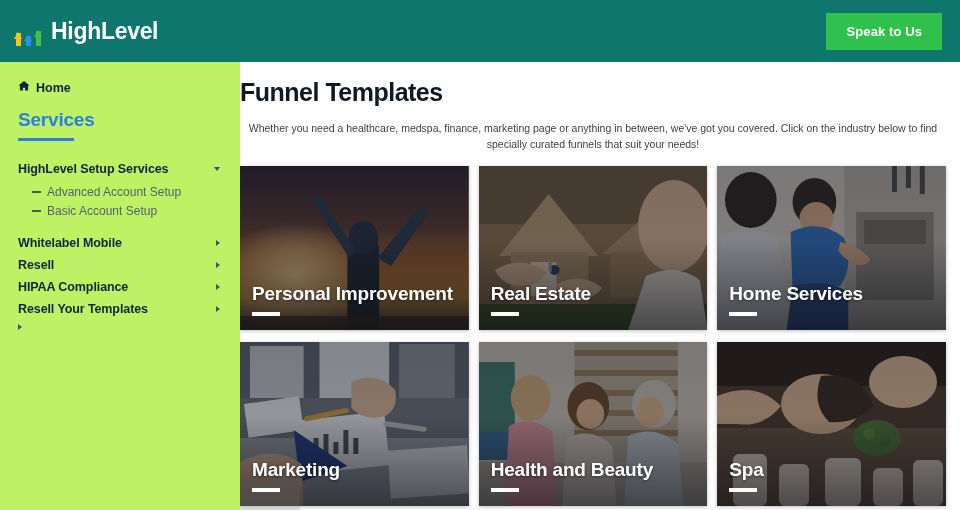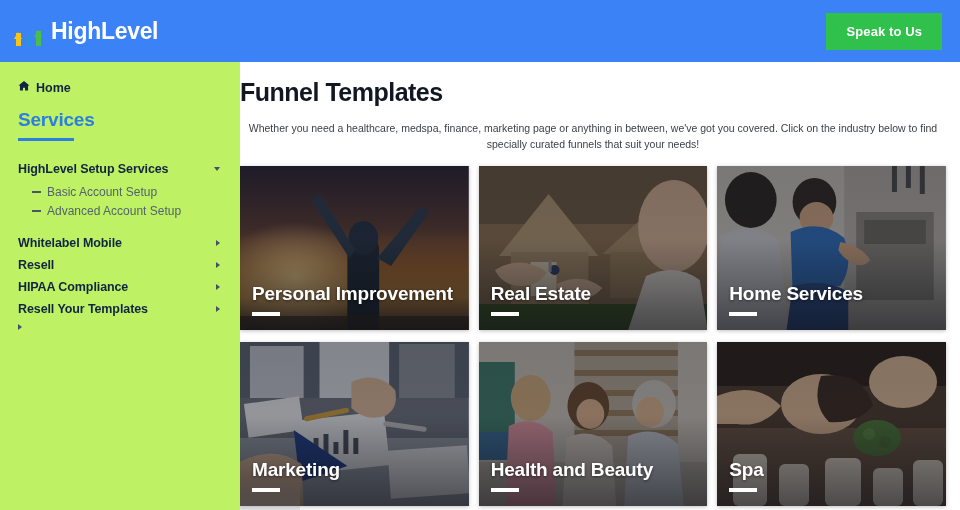--- a/index.html
+++ b/index.html
@@ -8,21 +8,21 @@
     width: 960px;
     height: 510px;
     overflow: hidden;
     background: #ffffff;
     font-family: "Liberation Sans", sans-serif;
   }
 
   
   .header {
     height: 62px;
-    background: #3b82f6;
+    background: #0f766e;
     display: flex;
     align-items: center;
     justify-content: space-between;
     padding: 0 18px 0 14px;
     position: relative;
   }
   .brand {
     display: flex;
     align-items: center;
     gap: 9px;
@@ -262,25 +262,25 @@
     <div class="services-title">Services</div>
     <div class="services-rule"></div>
 
     <div class="nav-item">
       <span class="nav-item-label">HighLevel Setup Services</span>
       <span class="chev down"></span>
     </div>
     <div class="subnav">
       <div class="subnav-item">
         <span class="dash"></span>
-        <span class="subnav-label">Basic Account Setup</span>
+        <span class="subnav-label">Advanced Account Setup</span>
       </div>
       <div class="subnav-item">
         <span class="dash"></span>
-        <span class="subnav-label">Advanced Account Setup</span>
+        <span class="subnav-label">Basic Account Setup</span>
       </div>
     </div>
 
     <div class="nav-item">
       <span class="nav-item-label">Whitelabel Mobile</span>
       <span class="chev right"></span>
     </div>
     <div class="nav-item">
       <span class="nav-item-label">Resell</span>
       <span class="chev right"></span>

